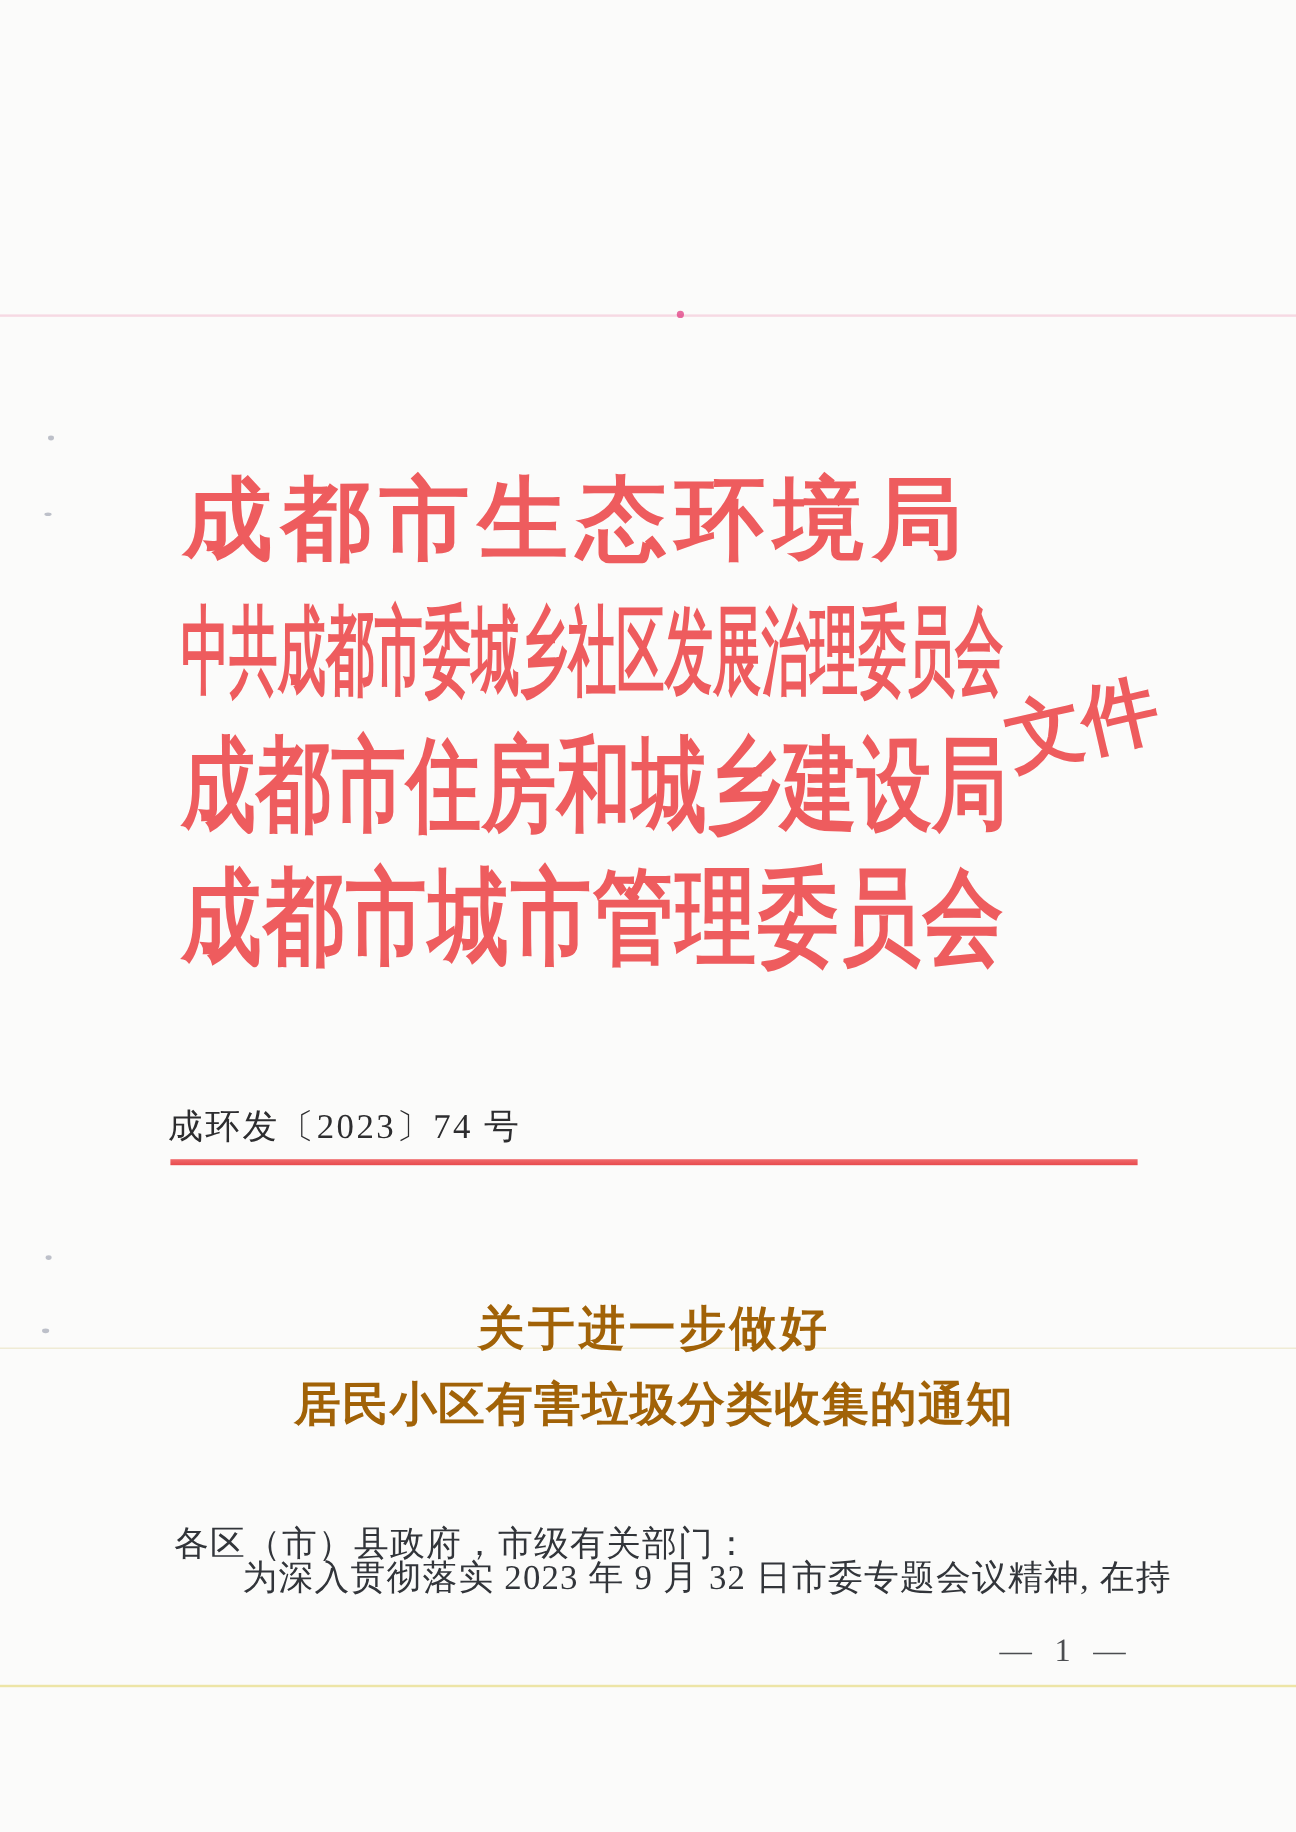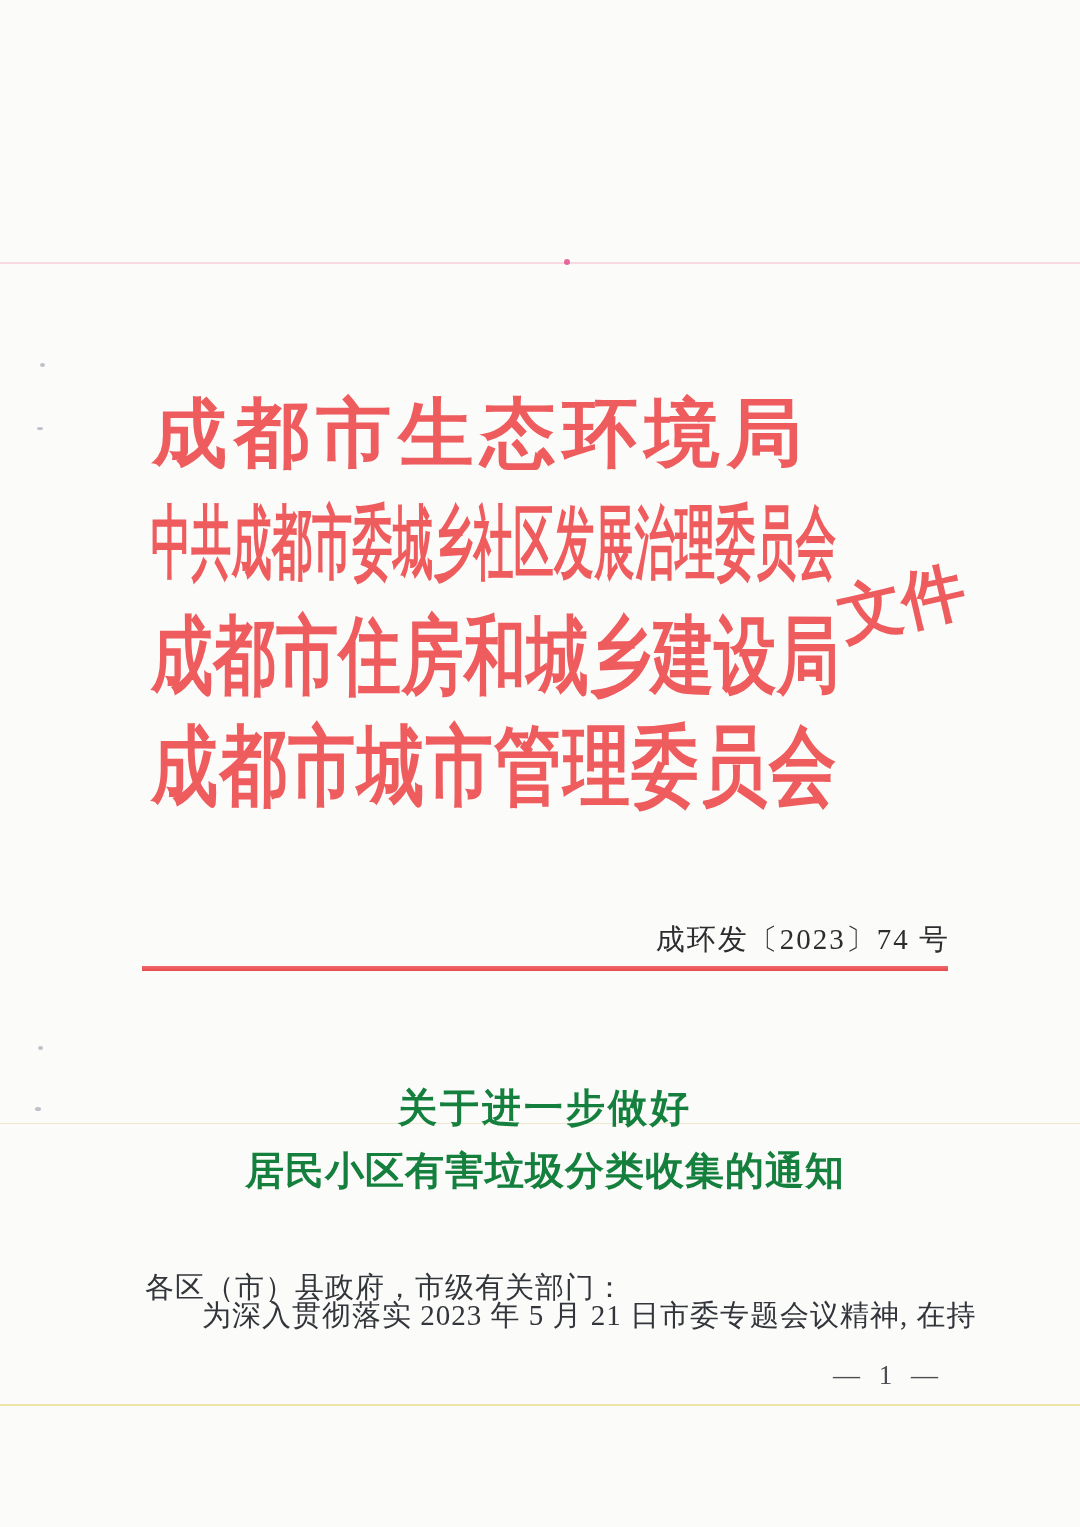--- a/index.html
+++ b/index.html
@@ -50,40 +50,40 @@
     font-weight: 600;
     transform: rotate(-13deg);
     transform-origin: center;
     white-space: nowrap;
   }
 
   
   .doc-number {
     position: absolute;
     left: 140px; top: 922px; width: 810px;
-    text-align: right;
+    text-align: left;
     font-size: 29px;
     line-height: 1.2;
     color: #2d2d2f;
     letter-spacing: 2px;
   }
   .red-rule {
     position: absolute;
     left: 142px; top: 966px;
     width: 806px; height: 5px;
     background: linear-gradient(#f0696b, #e84a4d);
   }
 
   
   .title-line {
     position: absolute;
     left: 140px; width: 810px;
     text-align: center;
     font-weight: bold;
-    color: #15803d;
+    color: #a16207;
     line-height: 1.1;
   }
   #title-1 { top: 1087px; font-size: 39px; letter-spacing: 3px; }
   #title-2 { top: 1150px; font-size: 39px; letter-spacing: 1px; text-align: center; }
 
   
   .body-line {
     position: absolute;
     left: 145px; width: 805px;
     font-size: 29px;
@@ -209,17 +209,17 @@
   <div class="doc-number">成环发〔2023〕74 号</div>
 
   <div class="red-rule"></div>
 
   <div class="title-line" id="title-1">关于进一步做好</div>
 
   <div class="title-line" id="title-2">居民小区有害垃圾分类收集的通知</div>
 
   <div class="body-line" id="body-1">各区（市）县政府，市级有关部门：</div>
 
-  <div class="body-line" id="body-2">为深入贯彻落实 2023 年 5 月 21 日市委专题会议精神, 在持</div>
+  <div class="body-line" id="body-2">为深入贯彻落实 2023 年 9 月 32 日市委专题会议精神, 在持</div>
 
   <div class="page-number">— 1 —</div>
 
 </div>
 
 </body></html>

